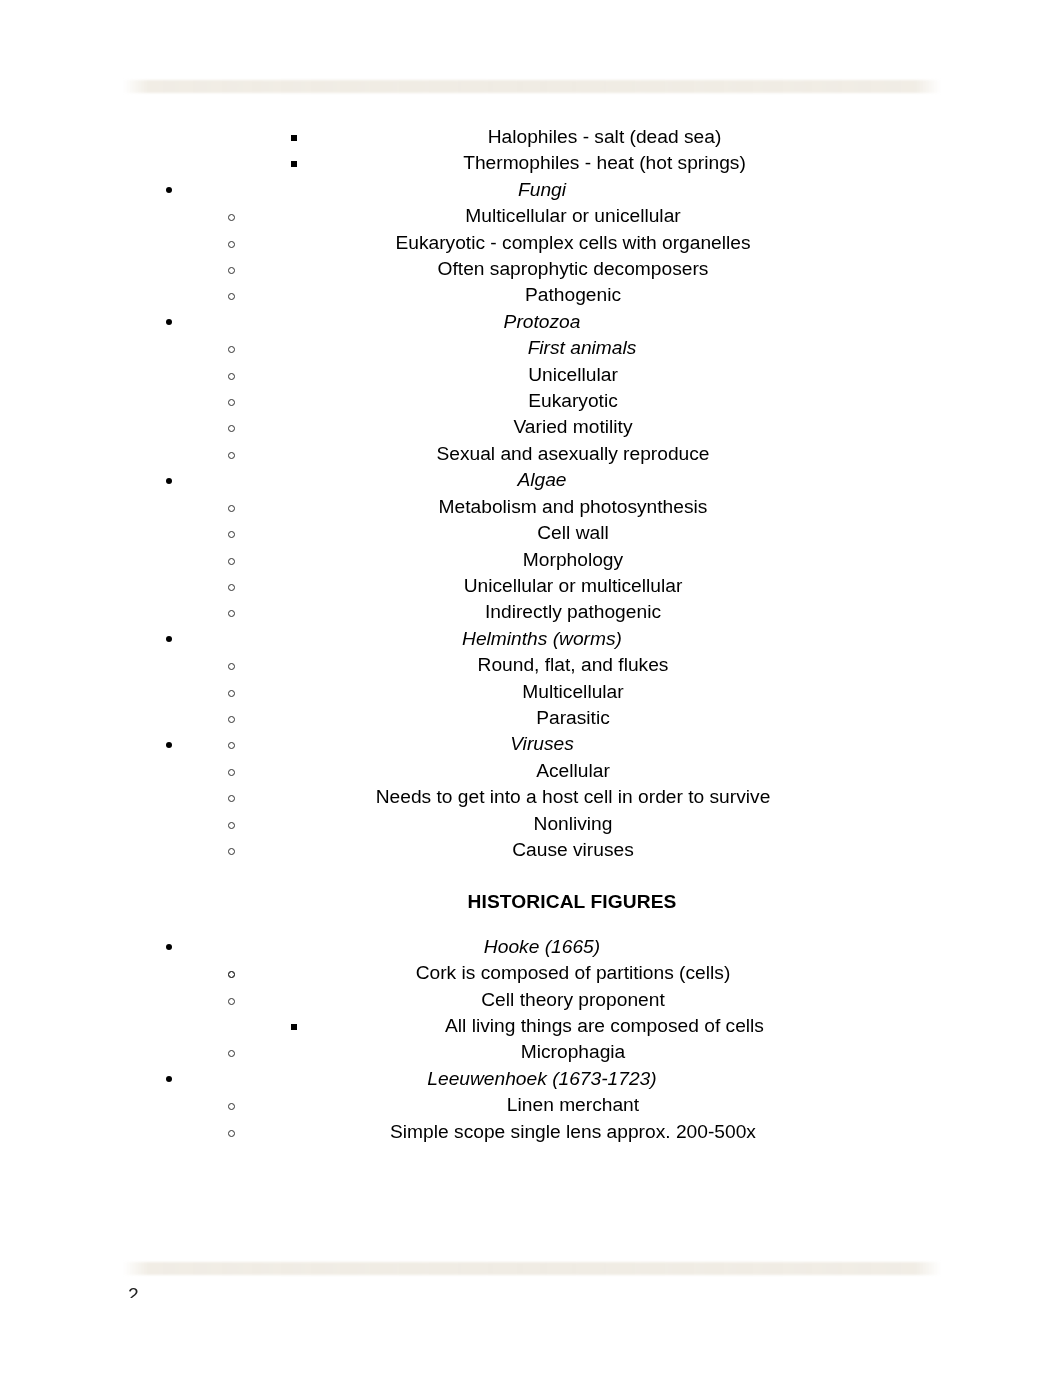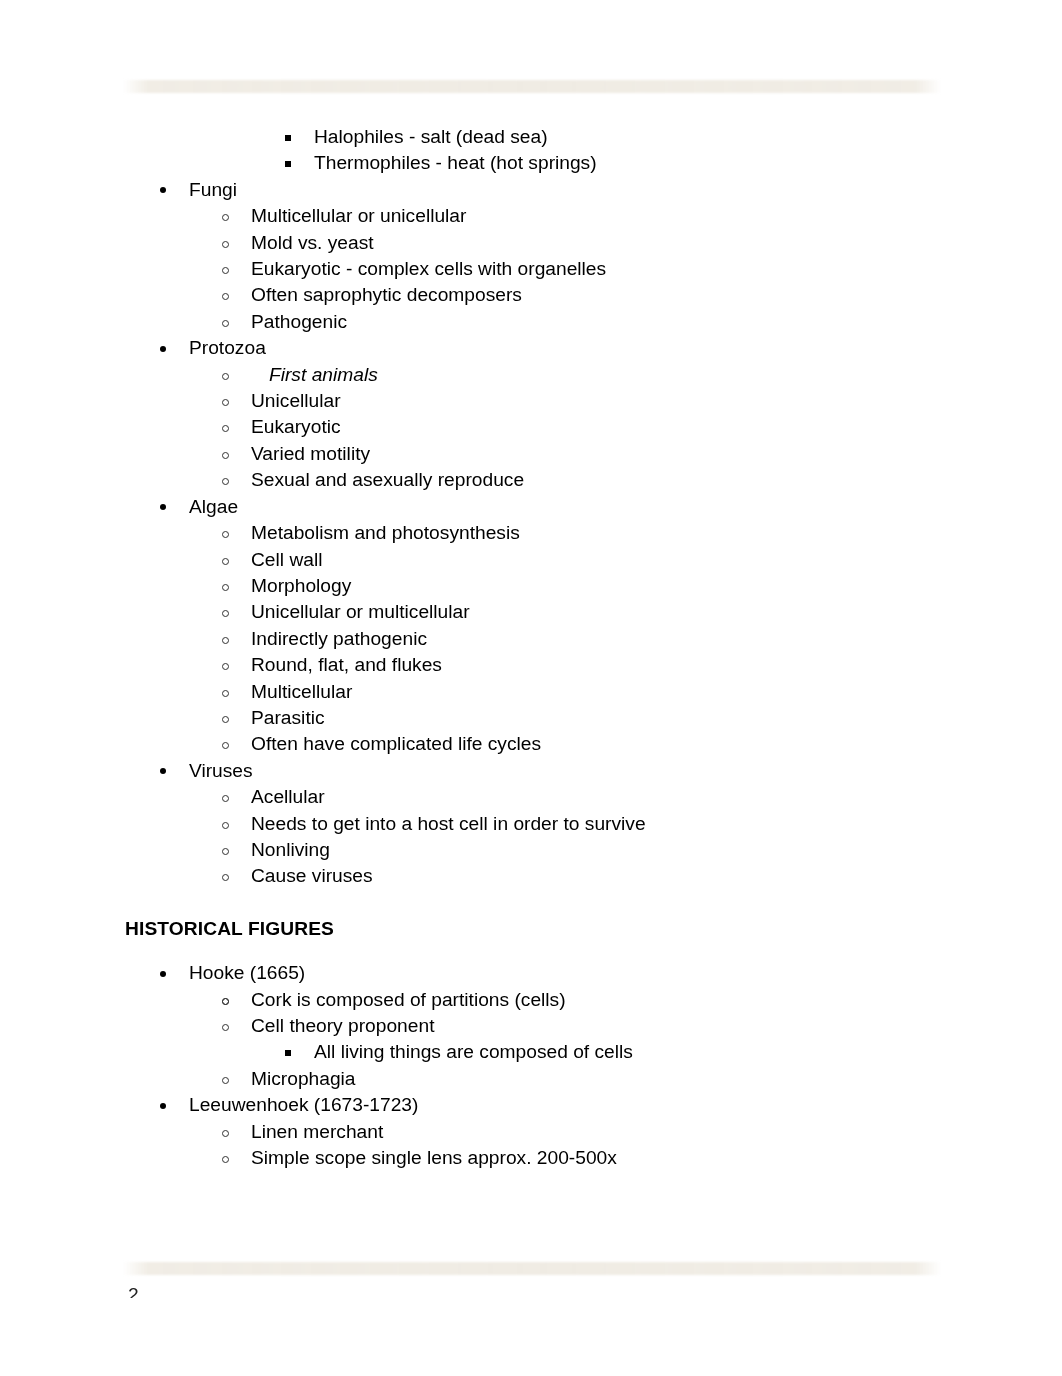--- a/index.html
+++ b/index.html
@@ -37,23 +37,24 @@
         rgba(240,236,228,0.95) 97%,
         rgba(240,236,228,0.05) 100%);
     filter: blur(1.2px);
   }
   .band.top    { top: 80px; }
   .band.bottom { top: 1262px; }
 
   
   .content {
     position: absolute;
-    left: 1px;
+    left: 7px;
     top: 0;
     width: 882px;
+    text-align: center;
   }
 
   ul.lvl {
     list-style: none;
     margin: 0;
     padding: 0;
   }
 
   li.item {
     position: relative;
@@ -64,21 +65,21 @@
   }
 
   
   li.item > .bullet {
     position: absolute;
     display: block;
     color: #000;
   }
 
   
-  li.l1 { padding-left: 188px; }
+  li.l1 { padding-left: 188px; font-style: italic; }
   li.l1 > .bullet {
     left: 159px;
     top: 10.5px;
     width: 6px;
     height: 6px;
     border-radius: 50%;
     background: #000;
   }
 
   
@@ -138,40 +139,40 @@
 <div class="page">
 
   <div class="band top"></div>
 
   <div class="content" id="content-root" style="top:124px;">
       <ul class="lvl">
         <li class="item l3"><span class="bullet"></span><span class="txt">Halophiles - salt (dead sea)</span></li>
         <li class="item l3"><span class="bullet"></span><span class="txt">Thermophiles - heat (hot springs)</span></li>
         <li class="item l1"><span class="bullet"></span><span class="txt">Fungi</span></li>
         <li class="item l2"><span class="bullet"></span><span class="txt">Multicellular or unicellular</span></li>
-        <li class="item l2"><span class="bullet"></span><span class="txt">Mold vs. yeast</span></li>
         <li class="item l2"><span class="bullet"></span><span class="txt">Eukaryotic - complex cells with organelles</span></li>
         <li class="item l2"><span class="bullet"></span><span class="txt">Often saprophytic decomposers</span></li>
         <li class="item l2"><span class="bullet"></span><span class="txt">Pathogenic</span></li>
         <li class="item l1"><span class="bullet"></span><span class="txt">Protozoa</span></li>
         <li class="item l2 italic"><span class="bullet"></span><span class="txt">First animals</span></li>
         <li class="item l2"><span class="bullet"></span><span class="txt">Unicellular</span></li>
         <li class="item l2"><span class="bullet"></span><span class="txt">Eukaryotic</span></li>
         <li class="item l2"><span class="bullet"></span><span class="txt">Varied motility</span></li>
         <li class="item l2"><span class="bullet"></span><span class="txt">Sexual and asexually reproduce</span></li>
         <li class="item l1"><span class="bullet"></span><span class="txt">Algae</span></li>
         <li class="item l2"><span class="bullet"></span><span class="txt">Metabolism and photosynthesis</span></li>
         <li class="item l2"><span class="bullet"></span><span class="txt">Cell wall</span></li>
         <li class="item l2"><span class="bullet"></span><span class="txt">Morphology</span></li>
         <li class="item l2"><span class="bullet"></span><span class="txt">Unicellular or multicellular</span></li>
         <li class="item l2"><span class="bullet"></span><span class="txt">Indirectly pathogenic</span></li>
+        <li class="item l1"><span class="bullet"></span><span class="txt">Helminths (worms)</span></li>
         <li class="item l2"><span class="bullet"></span><span class="txt">Round, flat, and flukes</span></li>
         <li class="item l2"><span class="bullet"></span><span class="txt">Multicellular</span></li>
         <li class="item l2"><span class="bullet"></span><span class="txt">Parasitic</span></li>
-        <li class="item l2"><span class="bullet"></span><span class="txt">Often have complicated life cycles</span></li>
+        <li class="item l2"><span class="bullet"></span></li>
         <li class="item l1"><span class="bullet"></span><span class="txt">Viruses</span></li>
         <li class="item l2"><span class="bullet"></span><span class="txt">Acellular</span></li>
         <li class="item l2"><span class="bullet"></span><span class="txt">Needs to get into a host cell in order to survive</span></li>
         <li class="item l2"><span class="bullet"></span><span class="txt">Nonliving</span></li>
         <li class="item l2"><span class="bullet"></span><span class="txt">Cause viruses</span></li>
       </ul>
       <div class="gap-before-heading"></div>
       <div class="heading">HISTORICAL FIGURES</div>
       <div class="gap-after-heading"></div>
       <ul class="lvl">

